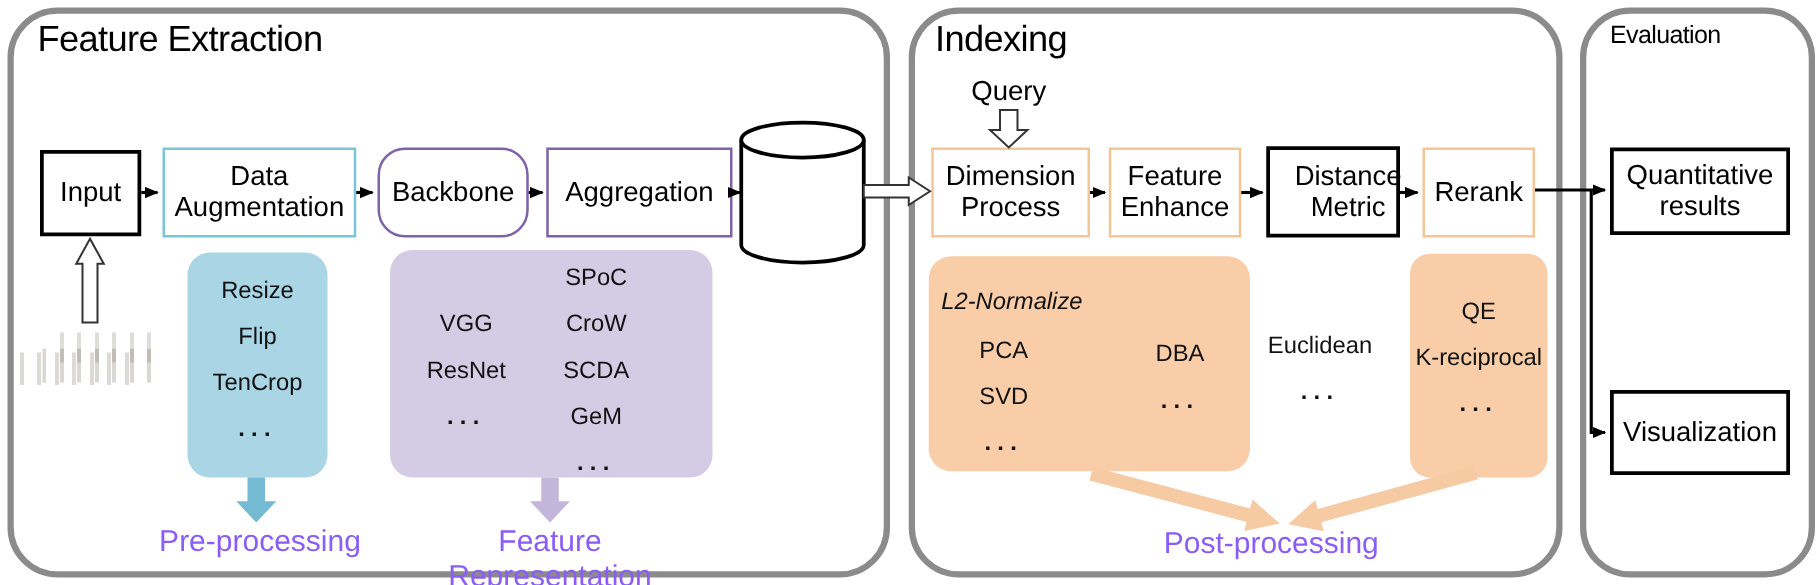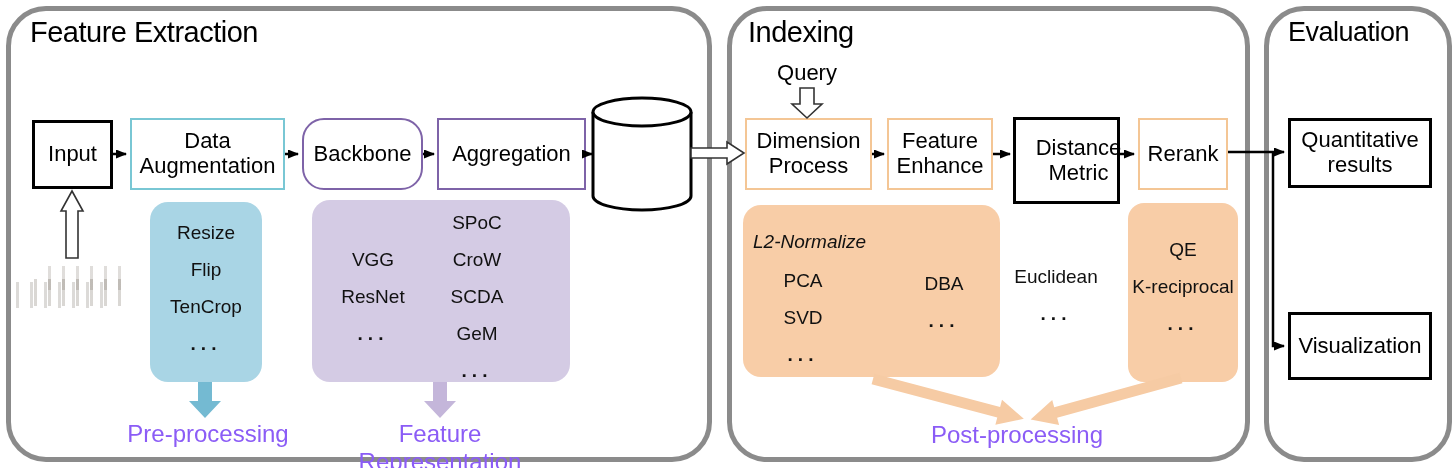--- a/index.html
+++ b/index.html
@@ -56,21 +56,21 @@
 <body>
 
 <div id="canvas">
 
   <div class="panel" style="left:6px;top:6px;width:706px;height:456px;"></div>
   <div class="panel" style="left:727px;top:6px;width:523px;height:456px;"></div>
   <div class="panel" style="left:1264px;top:6px;width:188px;height:456px;"></div>
 
   <div class="panel-title" style="left:30px;top:16px;">Feature Extraction</div>
   <div class="panel-title" style="left:748px;top:16px;">Indexing</div>
-  <div class="panel-title" style="left:1288px;top:17px;font-size:27px;">Evaluation</div>
+  <div class="panel-title" style="left:1288px;top:17px;font-size:20px;">Evaluation</div>
 
   <div class="soft soft-blue" style="left:150px;top:202px;width:112px;height:180px;">
     <div class="list" style="left:0;top:12px;width:112px;">
         <div>Resize</div>
         <div>Flip</div>
         <div>TenCrop</div>
         <div class="dots">...</div>
       </div>
   </div>
 
@@ -127,21 +127,21 @@
       </div>
   </div>
 
   <div class="box b-black" style="left:32px;top:120px;width:81px;height:69px;">Input</div>
   <div class="box b-teal" style="left:130px;top:118px;width:155px;height:72px;">Data Augmentation</div>
   <div class="box b-purple" style="left:302px;top:118px;width:121px;height:72px;border-radius:22px;">Backbone</div>
   <div class="box b-purple" style="left:437px;top:118px;width:149px;height:72px;">Aggregation</div>
 
   <div class="box b-orange" style="left:745px;top:118px;width:127px;height:72px;">Dimension Process</div>
   <div class="box b-orange" style="left:887px;top:118px;width:106px;height:72px;">Feature Enhance</div>
-  <div class="box b-black" style="left:1013px;top:117px;width:107px;height:87px;padding-left:24px;">Distance Metric</div>
+  <div class="box b-black" style="left:1013px;top:117px;width:107px;height:73px;padding-left:24px;">Distance Metric</div>
   <div class="box b-orange" style="left:1138px;top:118px;width:90px;height:72px;">Rerank</div>
 
   <div class="box b-black" style="left:1288px;top:118px;width:144px;height:70px;">Quantitative results</div>
   <div class="box b-black" style="left:1288px;top:312px;width:144px;height:68px;">Visualization</div>
 
   <div class="query-label" style="left:757px;top:60px;width:100px;">Query</div>
   <div class="bottom-label" style="left:108px;top:420px;width:200px;">Pre-processing</div>
   <div class="bottom-label" style="left:315px;top:420px;width:250px;">Feature Representation</div>
   <div class="bottom-label" style="left:917px;top:421px;width:200px;">Post-processing</div>
 

